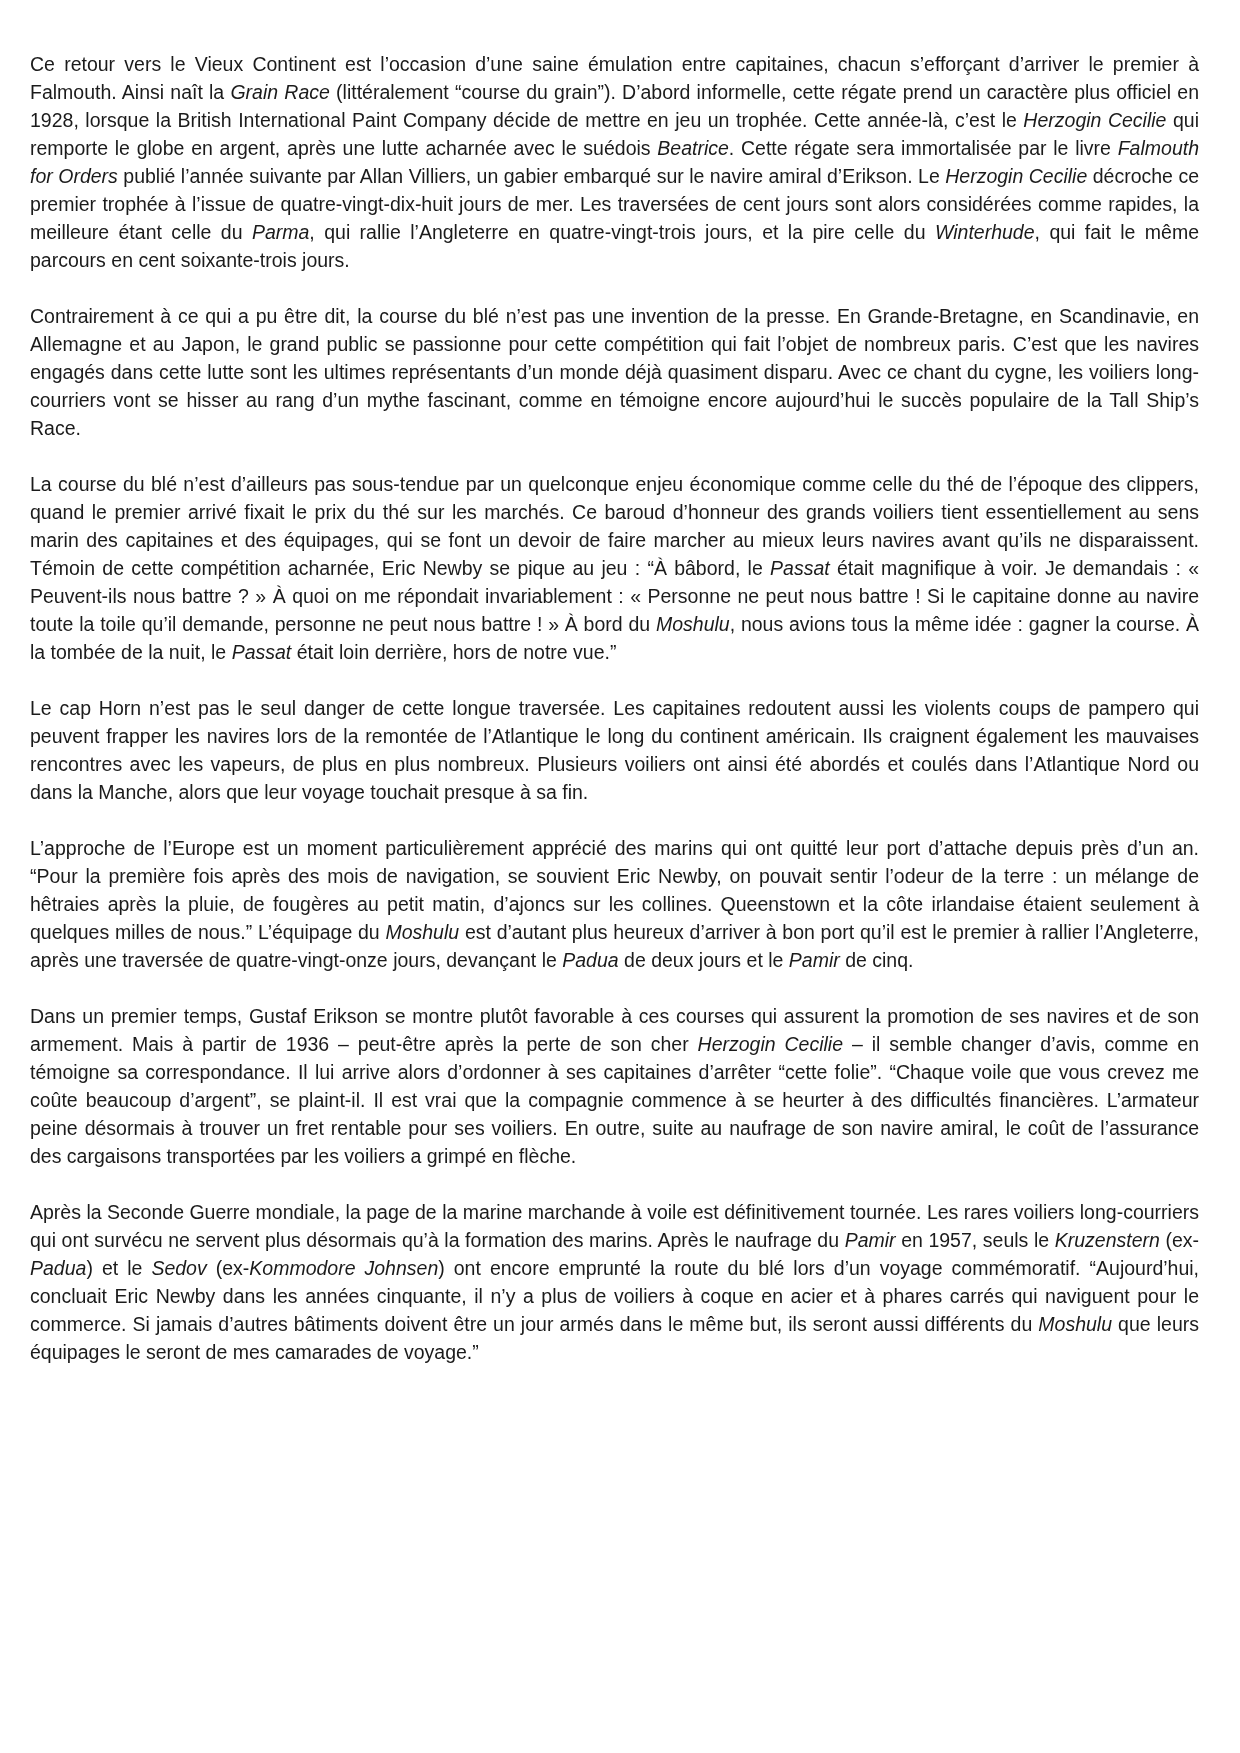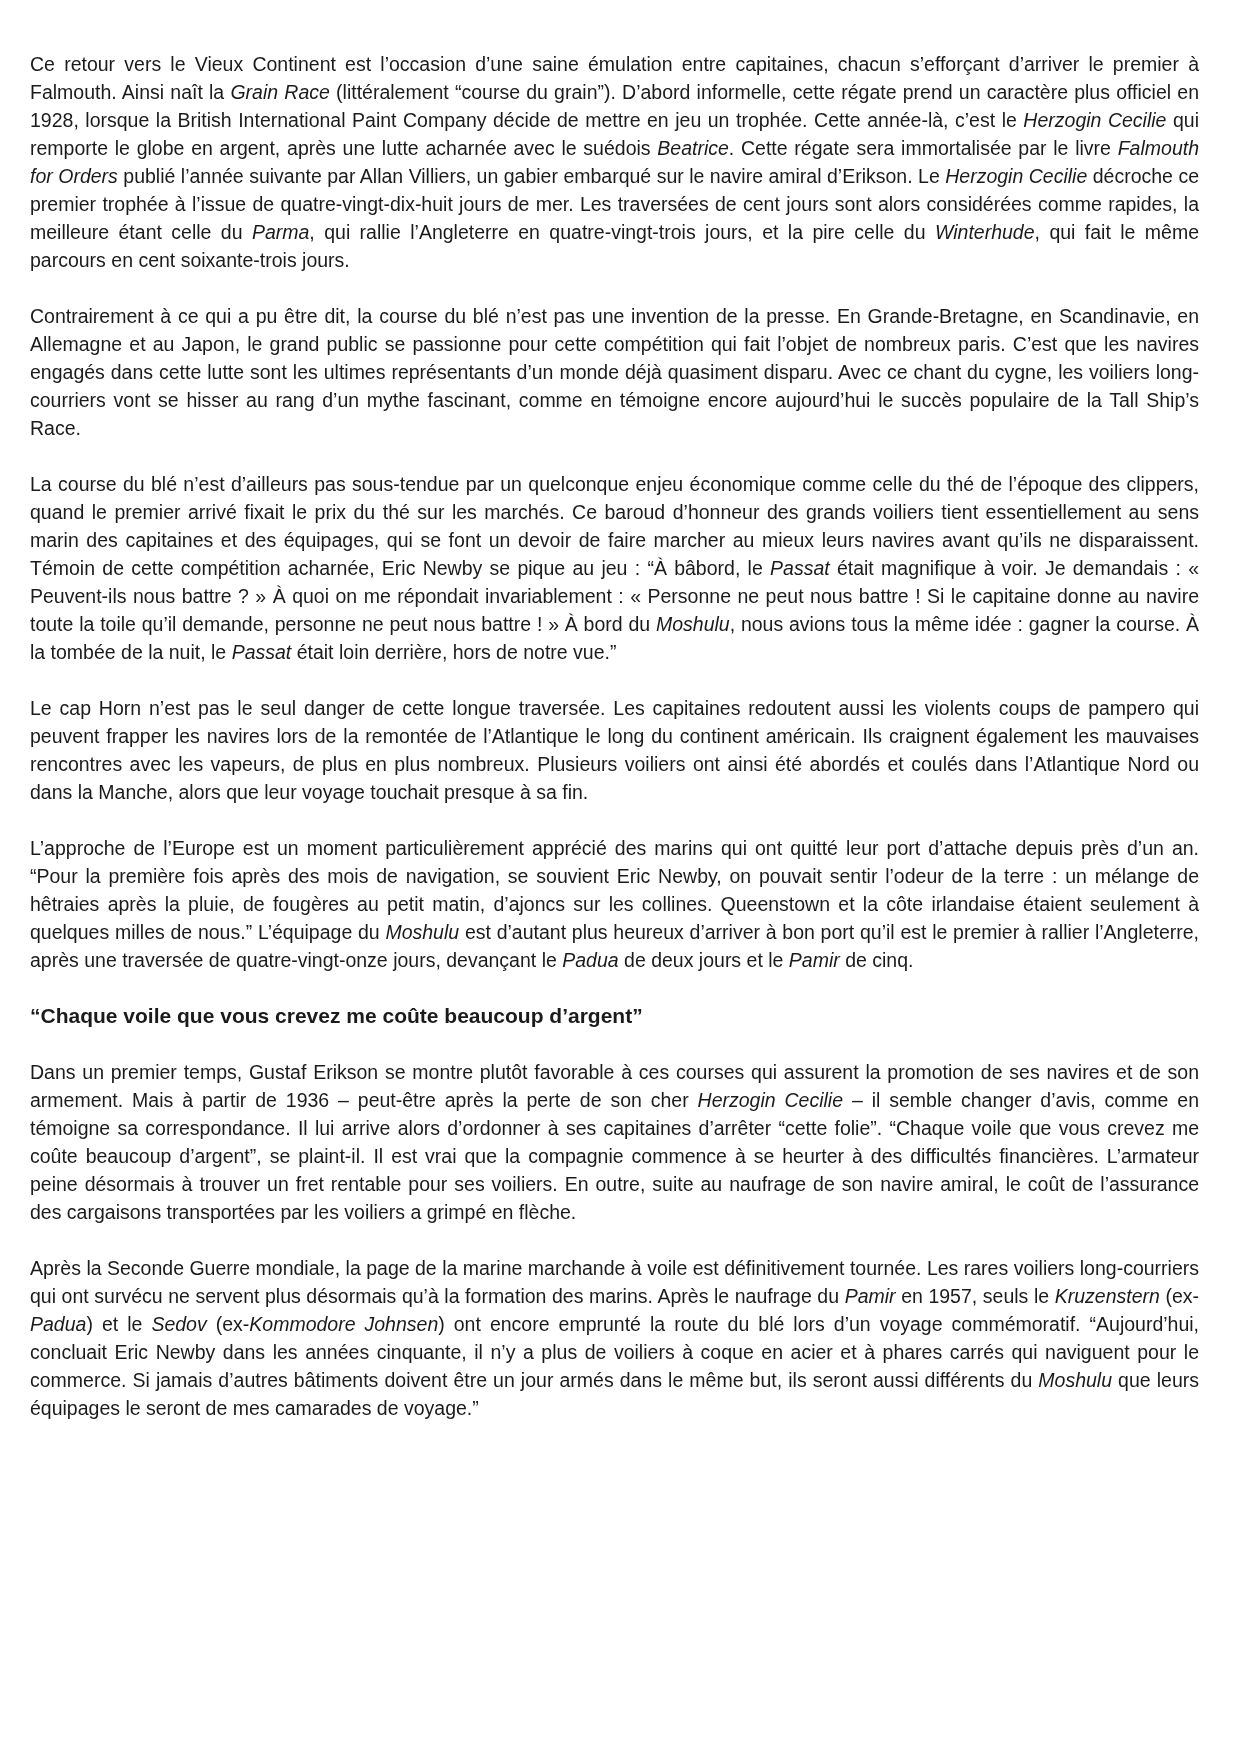--- a/index.html
+++ b/index.html
@@ -39,17 +39,16 @@
 </head>
 <body>
 
 <div class="page" style="background: rgb(255, 255, 255); color: rgb(27, 27, 27); padding-left: 30px;">
   <main>
       <p class="para"><span>Ce retour vers le Vieux Continent est l’occasion d’une saine émulation entre capitaines, chacun s’efforçant d’arriver le premier à Falmouth. Ainsi naît la </span><span class="it">Grain Race</span><span> (littéralement “course du grain”). D’abord informelle, cette régate prend un caractère plus officiel en 1928, lorsque la British International Paint Company décide de mettre en jeu un trophée. Cette année-là, c’est le </span><span class="it">Herzogin Cecilie</span><span> qui remporte le globe en argent, après une lutte acharnée avec le suédois </span><span class="it">Beatrice</span><span>. Cette régate sera immortalisée par le livre </span><span class="it">Falmouth for Orders</span><span> publié l’année suivante par Allan Villiers, un gabier embarqué sur le navire amiral d’Erikson. Le </span><span class="it">Herzogin Cecilie</span><span> décroche ce premier trophée à l’issue de quatre-vingt-dix-huit jours de mer. Les traversées de cent jours sont alors considérées comme rapides, la meilleure étant celle du </span><span class="it">Parma</span><span>, qui rallie l’Angleterre en quatre-vingt-trois jours, et la pire celle du </span><span class="it">Winterhude</span><span>, qui fait le même parcours en cent soixante-trois jours.</span></p>
       <p class="para"><span>Contrairement à ce qui a pu être dit, la course du blé n’est pas une invention de la presse. En Grande-Bretagne, en Scandinavie, en Allemagne et au Japon, le grand public se passionne pour cette compétition qui fait l’objet de nombreux paris. C’est que les navires engagés dans cette lutte sont les ultimes représentants d’un monde déjà quasiment disparu. Avec ce chant du cygne, les voiliers long-courriers vont se hisser au rang d’un mythe fascinant, comme en témoigne encore aujourd’hui le succès populaire de la Tall Ship’s Race.</span></p>
       <p class="para"><span>La course du blé n’est d’ailleurs pas sous-tendue par un quelconque enjeu économique comme celle du thé de l’époque des clippers, quand le premier arrivé fixait le prix du thé sur les marchés. Ce baroud d’honneur des grands voiliers tient essentiellement au sens marin des capitaines et des équipages, qui se font un devoir de faire marcher au mieux leurs navires avant qu’ils ne disparaissent. Témoin de cette compétition acharnée, Eric Newby se pique au jeu : “À bâbord, le </span><span class="it">Passat</span><span> était magnifique à voir. Je demandais : « Peuvent-ils nous battre ? » À quoi on me répondait invariablement : « Personne ne peut nous battre ! Si le capitaine donne au navire toute la toile qu’il demande, personne ne peut nous battre ! » À bord du </span><span class="it">Moshulu</span><span>, nous avions tous la même idée : gagner la course. À la tombée de la nuit, le </span><span class="it">Passat</span><span> était loin derrière, hors de notre vue.”</span></p>
       <p class="para"><span>Le cap Horn n’est pas le seul danger de cette longue traversée. Les capitaines redoutent aussi les violents coups de pampero qui peuvent frapper les navires lors de la remontée de l’Atlantique le long du continent américain. Ils craignent également les mauvaises rencontres avec les vapeurs, de plus en plus nombreux. Plusieurs voiliers ont ainsi été abordés et coulés dans l’Atlantique Nord ou dans la Manche, alors que leur voyage touchait presque à sa fin.</span></p>
       <p class="para"><span>L’approche de l’Europe est un moment particulièrement apprécié des marins qui ont quitté leur port d’attache depuis près d’un an. “Pour la première fois après des mois de navigation, se souvient Eric Newby, on pouvait sentir l’odeur de la terre : un mélange de hêtraies après la pluie, de fougères au petit matin, d’ajoncs sur les collines. Queenstown et la côte irlandaise étaient seulement à quelques milles de nous.” L’équipage du </span><span class="it">Moshulu</span><span> est d’autant plus heureux d’arriver à bon port qu’il est le premier à rallier l’Angleterre, après une traversée de quatre-vingt-onze jours, devançant le </span><span class="it">Padua</span><span> de deux jours et le </span><span class="it">Pamir</span><span> de cinq.</span></p>
-      <h2 class="heading"><span>“Chaque voile que vous crevez me coûte beaucoup d’argent”</span></h2>
       <p class="para"><span>Dans un premier temps, Gustaf Erikson se montre plutôt favorable à ces courses qui assurent la promotion de ses navires et de son armement. Mais à partir de 1936 – peut-être après la perte de son cher </span><span class="it">Herzogin Cecilie</span><span> – il semble changer d’avis, comme en témoigne sa correspondance. Il lui arrive alors d’ordonner à ses capitaines d’arrêter “cette folie”. “Chaque voile que vous crevez me coûte beaucoup d’argent”, se plaint-il. Il est vrai que la compagnie commence à se heurter à des difficultés financières. L’armateur peine désormais à trouver un fret rentable pour ses voiliers. En outre, suite au naufrage de son navire amiral, le coût de l’assurance des cargaisons transportées par les voiliers a grimpé en flèche.</span></p>
       <p class="para"><span>Après la Seconde Guerre mondiale, la page de la marine marchande à voile est définitivement tournée. Les rares voiliers long-courriers qui ont survécu ne servent plus désormais qu’à la formation des marins. Après le naufrage du </span><span class="it">Pamir</span><span> en 1957, seuls le </span><span class="it">Kruzenstern</span><span> (ex-</span><span class="it">Padua</span><span>) et le </span><span class="it">Sedov</span><span> (ex-</span><span class="it">Kommodore Johnsen</span><span>) ont encore emprunté la route du blé lors d’un voyage commémoratif. “Aujourd’hui, concluait Eric Newby dans les années cinquante, il n’y a plus de voiliers à coque en acier et à phares carrés qui naviguent pour le commerce. Si jamais d’autres bâtiments doivent être un jour armés dans le même but, ils seront aussi différents du </span><span class="it">Moshulu</span><span> que leurs équipages le seront de mes camarades de voyage.”</span></p>
     </main>
 </div>
 
 </body></html>

